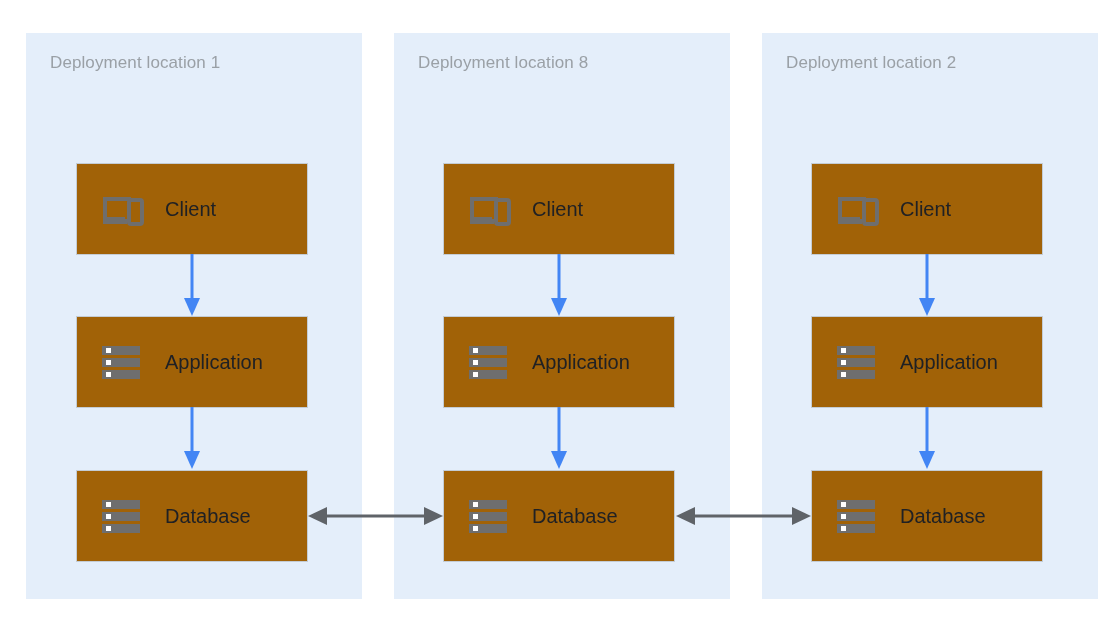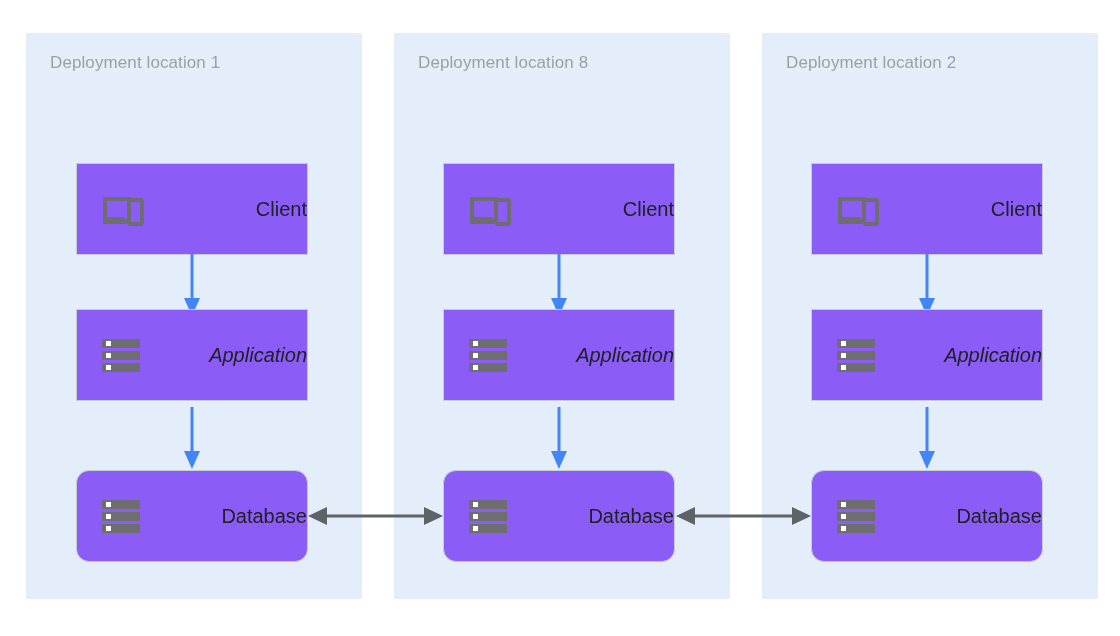--- a/index.html
+++ b/index.html
@@ -40,30 +40,29 @@
     font-size: 17px;
     line-height: 20px;
     color: #9aa0a6;
     letter-spacing: 0.1px;
     white-space: nowrap;
   }
 
   
   .node {
     position: absolute;
-    background: #8b5cf6;
+    background: #a16207;
     border: 1px solid #c4ccd4;
     box-sizing: border-box;
     display: flex;
     align-items: center;
-    justify-content: space-between;
   }
   .node-client { top: 163px; height: 92px; }
-  .node-app    { top: 309px; height: 92px; font-style: italic; }
-  .node-db     { top: 470px; height: 92px; border-radius: 13px; }
+  .node-app    { top: 316px; height: 92px; }
+  .node-db     { top: 470px; height: 92px; }
 
   .col-1 .node { left: 76px;  width: 232px; }
   .col-2 .node { left: 443px; width: 232px; }
   .col-3 .node { left: 811px; width: 232px; }
 
   .node-icon {
     width: 46px;
     height: 46px;
     margin-left: 22px;
     flex: 0 0 auto;

